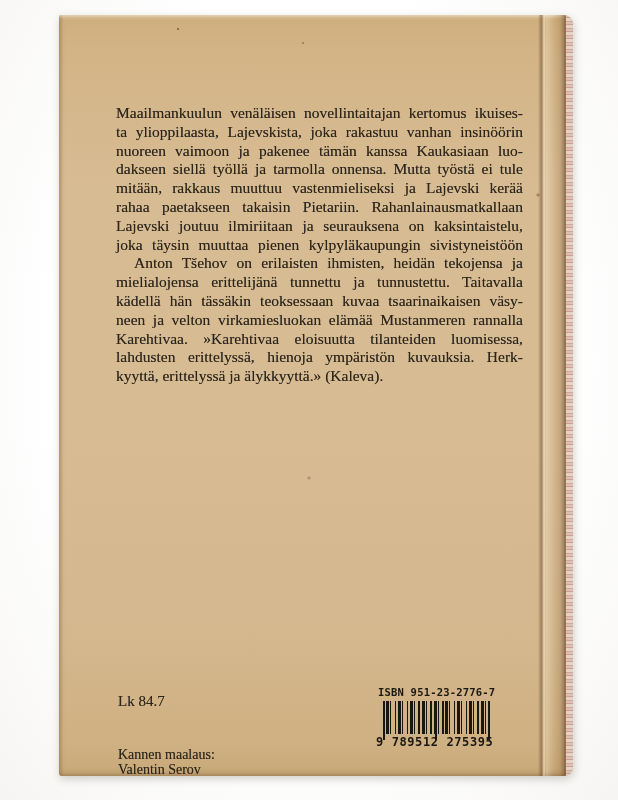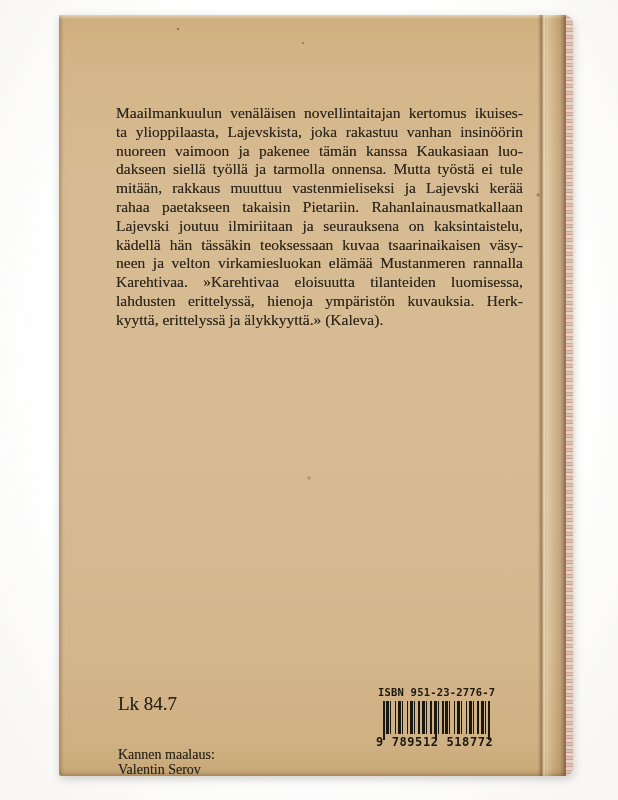--- a/index.html
+++ b/index.html
@@ -68,21 +68,21 @@
     color: #2b251c;
     text-shadow: 0 0 .5px rgba(43,37,28,.55);
   }
   .line { white-space: nowrap; text-align: justify; text-align-last: justify; }
   .line.end { text-align-last: left; }
   .line.indent { text-indent: 18px; }
   .it { }
   
   .lk {
     position: absolute; left: 59px; top: 678px;
-    font-size: 19px; color: #2b251c;
+    font-size: 15px; color: #2b251c;
     text-shadow: 0 0 .5px rgba(43,37,28,.5);
   }
   .credit {
     position: absolute; left: 59px; top: 706px;
     font-size: 14px; line-height: 14.6px; color: #2b251c;
     text-shadow: 0 0 .5px rgba(43,37,28,.5);
     margin-top: 27px;
   }
   
   .isbn-block {
@@ -125,22 +125,25 @@
 
     <div class="blurb">
       <div>
         <div class="line">Maailmankuulun venäläisen novellintaitajan kertomus ikuises-</div>
         <div class="line">ta ylioppilaasta, Lajevskista, joka rakastuu vanhan insinöörin</div>
         <div class="line">nuoreen vaimoon ja pakenee tämän kanssa Kaukasiaan luo-</div>
         <div class="line">dakseen siellä työllä ja tarmolla onnensa. Mutta työstä ei tule</div>
         <div class="line">mitään, rakkaus muuttuu vastenmieliseksi ja Lajevski kerää</div>
         <div class="line">rahaa paetakseen takaisin Pietariin. Rahanlainausmatkallaan</div>
         <div class="line">Lajevski joutuu ilmiriitaan ja seurauksena on kaksintaistelu,</div>
+        <div class="line">joka täysin muuttaa pienen kylpyläkaupungin sivistyneistöön</div>
       </div>
       <div>
+        <div class="line indent">Anton Tšehov on erilaisten ihmisten, heidän tekojensa ja</div>
+        <div class="line">mielialojensa erittelijänä tunnettu ja tunnustettu. Taitavalla</div>
         <div class="line">kädellä hän tässäkin teoksessaan kuvaa tsaarinaikaisen väsy-</div>
         <div class="line">neen ja velton virkamiesluokan elämää Mustanmeren rannalla</div>
         <div class="line">
           <span>Karehtivaa. </span><span class="it">»Karehtivaa eloisuutta tilanteiden luomisessa,</span>
         </div>
         <div class="line it">lahdusten erittelyssä, hienoja ympäristön kuvauksia. Herk-</div>
         <div class="line end">
           <span class="it">kyyttä, erittelyssä ja älykkyyttä.»</span><span> (Kaleva).</span>
         </div>
       </div>
@@ -153,16 +156,16 @@
       <div>Valentin Serov</div>
     </div>
 
     <div class="isbn-block">
       <div class="isbn-label">ISBN 951-23-2776-7</div>
       <div class="barcode">
         <div class="guard g1"></div>
         <div class="guard g2"></div>
         <div class="guard g3"></div>
       </div>
-      <div class="barcode-digits">9 789512 518772</div>
+      <div class="barcode-digits">9 789512 275395</div>
     </div>
   </div>
 </div>
 
 </body></html>

